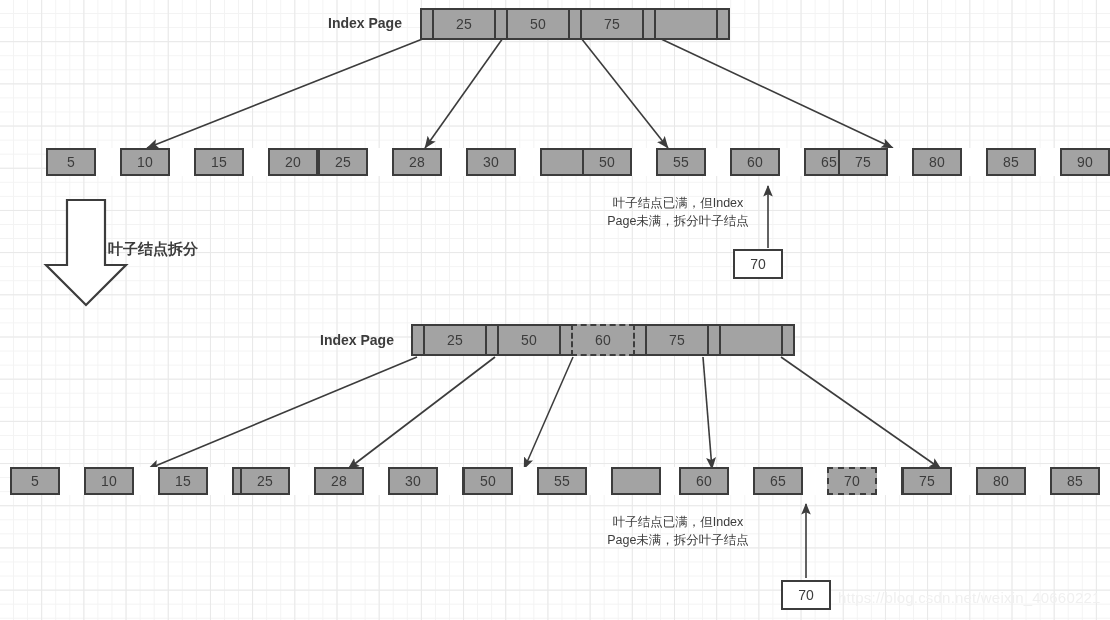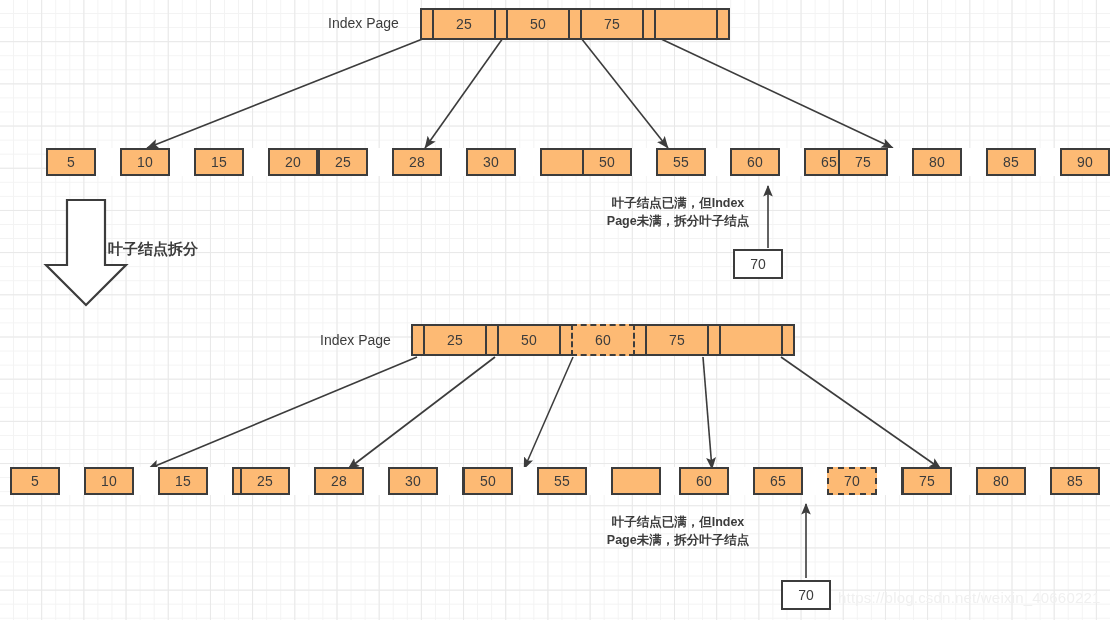--- a/index.html
+++ b/index.html
@@ -35,21 +35,21 @@
   .node {
     position: absolute;
     display: flex;
     box-sizing: border-box;
     background: #ffffff;
     z-index: 3;
   }
   .cell {
     box-sizing: border-box;
     border: 2px solid #3c3c3c;
-    background: #fdba74;
+    background: #a3a3a3;
     display: flex;
     align-items: center;
     justify-content: center;
     font-size: 14px;
     color: #3c3c3c;
     letter-spacing: 0.3px;
     margin-left: -2px;
   }
   .cell:first-child { margin-left: 0; }
   .cell.dashed {
@@ -58,29 +58,29 @@
   }
   .node.leaf .cell { height: 28px; }
   .node.index .cell { height: 32px; }
   .ptr { width: 14px; }
   .val { width: 64px; }
   .leafcell { width: 50px; margin-left: 24px; }
 
   .label {
     position: absolute;
     font-size: 14px;
+    font-weight: bold;
+    color: #3c3c3c;
+    white-space: nowrap;
+    z-index: 3;
+  }
+  .note {
+    position: absolute;
+    font-size: 12.5px;
     font-weight: normal;
-    color: #3c3c3c;
-    white-space: nowrap;
-    z-index: 3;
-  }
-  .note {
-    position: absolute;
-    font-size: 12.5px;
-    font-weight: bold;
     line-height: 1.45;
     color: #3c3c3c;
     text-align: center;
     white-space: pre-line;
     z-index: 3;
   }
   .splitlabel {
     position: absolute;
     font-size: 15px;
     font-weight: bold;

